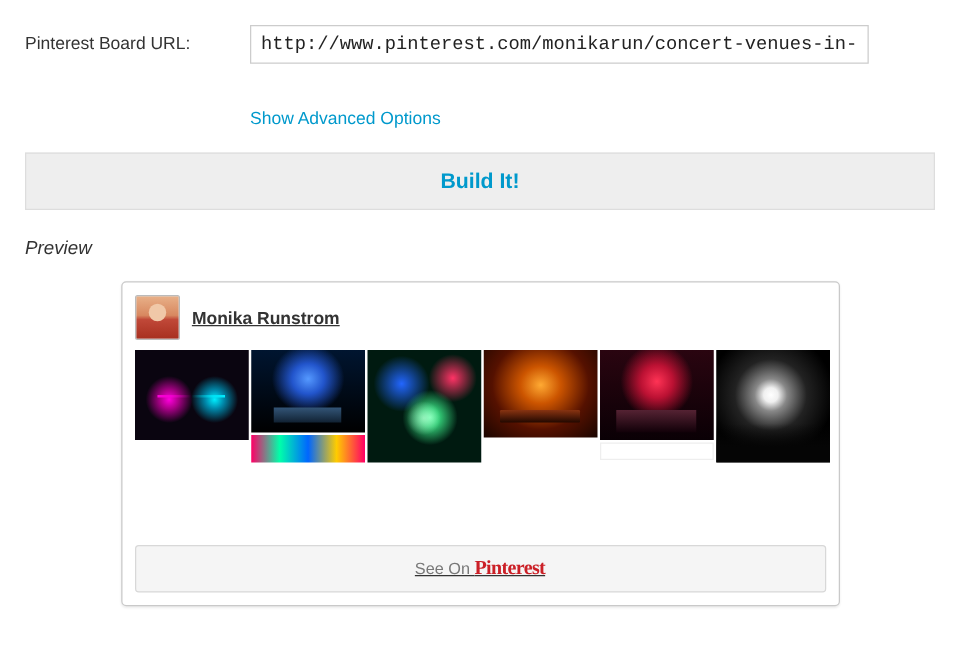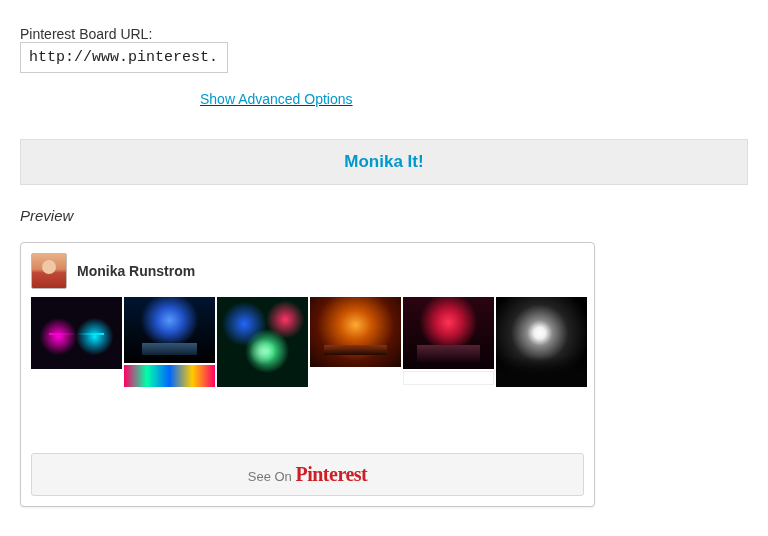--- a/index.html
+++ b/index.html
@@ -7,43 +7,41 @@
       font-family: "Helvetica Neue", Helvetica, Arial, sans-serif;
       background: #fff;
       padding: 20px;
       width: 768px;
       font-size: 14px;
       color: #333;
     }
     .form-row {
       display: flex;
       align-items: flex-start;
-      margin-bottom: 18px;
-      flex-direction: column;
+      margin-bottom: 35px;
     }
     .form-label {
       width: 180px;
       padding-top: 6px;
       font-size: 14px;
       color: #333;
     }
     .url-input {
       flex: 1;
       padding: 6px 8px;
       border: 1px solid #ccc;
       font-family: Menlo, Monaco, "Courier New", monospace;
       font-size: 15px;
       color: #222;
       max-width: 495px;
       outline: none;
     }
     .advanced-link {
       margin-left: 180px;
-      margin-bottom: 32px;
-      text-decoration: underline;
+      margin-bottom: 20px;
     }
     .advanced-link a {
       color: #0099cc;
       text-decoration: none;
       font-size: 14px;
     }
     .build-bar {
       background: #eeeeee;
       border: 1px solid #ddd;
       padding: 12px;
@@ -57,20 +55,22 @@
       font-size: 17px;
     }
     .preview-label {
       font-size: 15px;
       color: #333;
       margin-bottom: 18px;
       font-style: italic;
     }
     .widget-wrap {
       display: flex;
+      justify-content: center;
+      text-decoration: underline;
     }
     .widget {
       width: 575px;
       border: 1px solid #c9c9c9;
       border-radius: 4px;
       background: #fff;
       box-shadow: 0 1px 2px rgba(0,0,0,0.08);
       padding: 10px;
     }
     .widget-header {
@@ -153,38 +153,38 @@
       text-align: center;
       padding: 9px;
       cursor: pointer;
       color: #777;
       font-size: 13px;
     }
     .pinterest-logo {
       font-family: cursive;
       color: #cb2027;
       font-weight: bold;
-      font-size: 20px;
+      font-size: 16px;
       letter-spacing: -0.5px;
     }
   </style>
 </head>
 <body>
 
 <div class="form-row">
   <label class="form-label">Pinterest Board URL:</label>
   <input class="url-input" type="text" value="http://www.pinterest.com/monikarun/concert-venues-in-de" style="">
 </div>
 
 <div class="advanced-link">
   <a href="#">Show Advanced Options</a>
 </div>
 
 <div class="build-bar">
-  <span>Monika It!</span>
+  <span>Build It!</span>
 </div>
 
 <div class="preview-label">Preview</div>
 
 <div class="widget-wrap">
   <div class="widget">
     <div class="widget-header">
       <div class="avatar"></div>
       <div>
         <div class="widget-title">Monika Runstrom</div>

